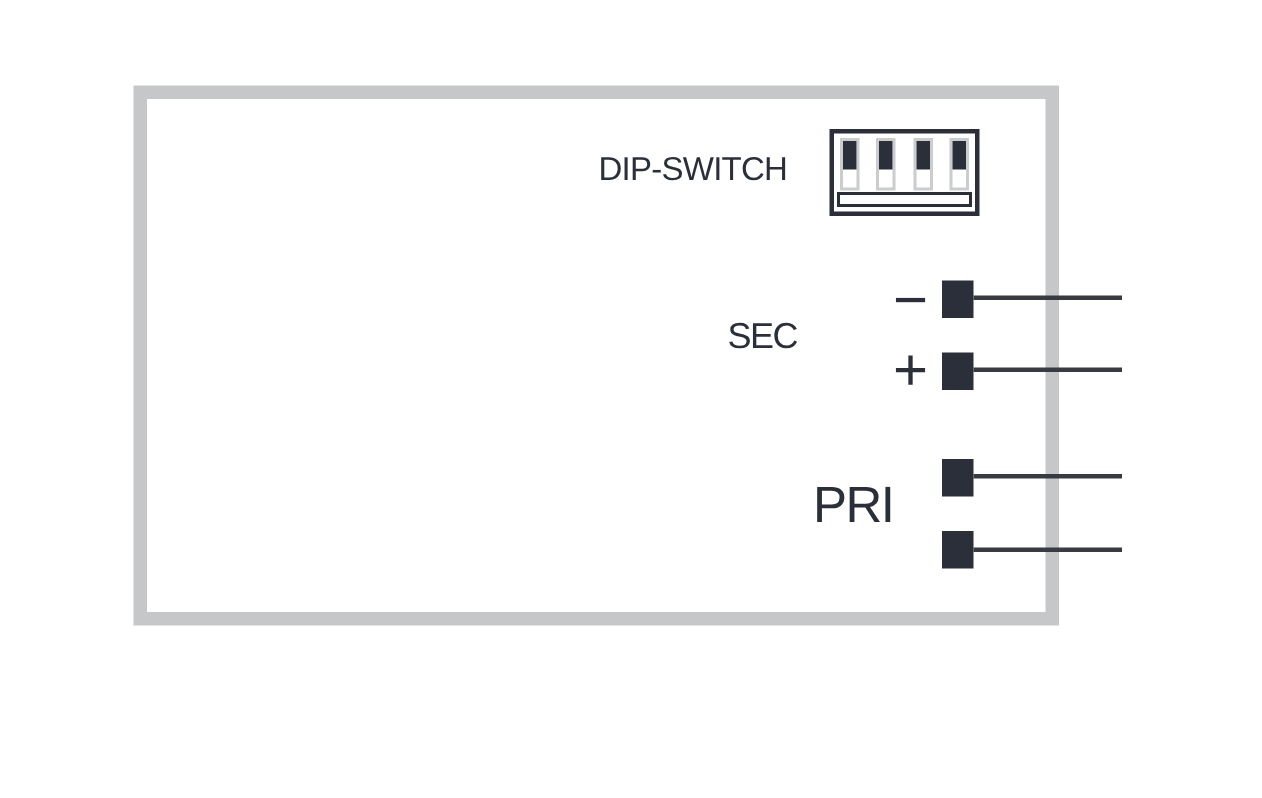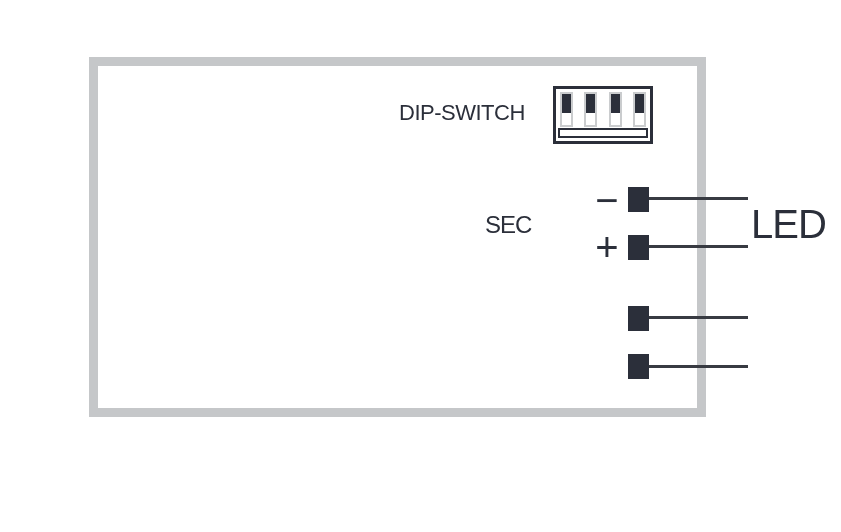--- a/index.html
+++ b/index.html
@@ -77,20 +77,20 @@
 
   <div class="label sec-label">SEC</div>
   <div class="sign sign-minus">−</div>
   <div class="sign sign-plus">+</div>
 
   <div class="terminal t1"></div>
   <div class="terminal t2"></div>
   <div class="wire w1"></div>
   <div class="wire w2"></div>
 
+  <div class="label pri-label">PRI</div>
   <div class="terminal t3"></div>
   <div class="terminal t4"></div>
   <div class="wire w3"></div>
   <div class="wire w4"></div>
 
-  <div class="label led-label">LED</div>
 
 </div>
 
 </body></html>

